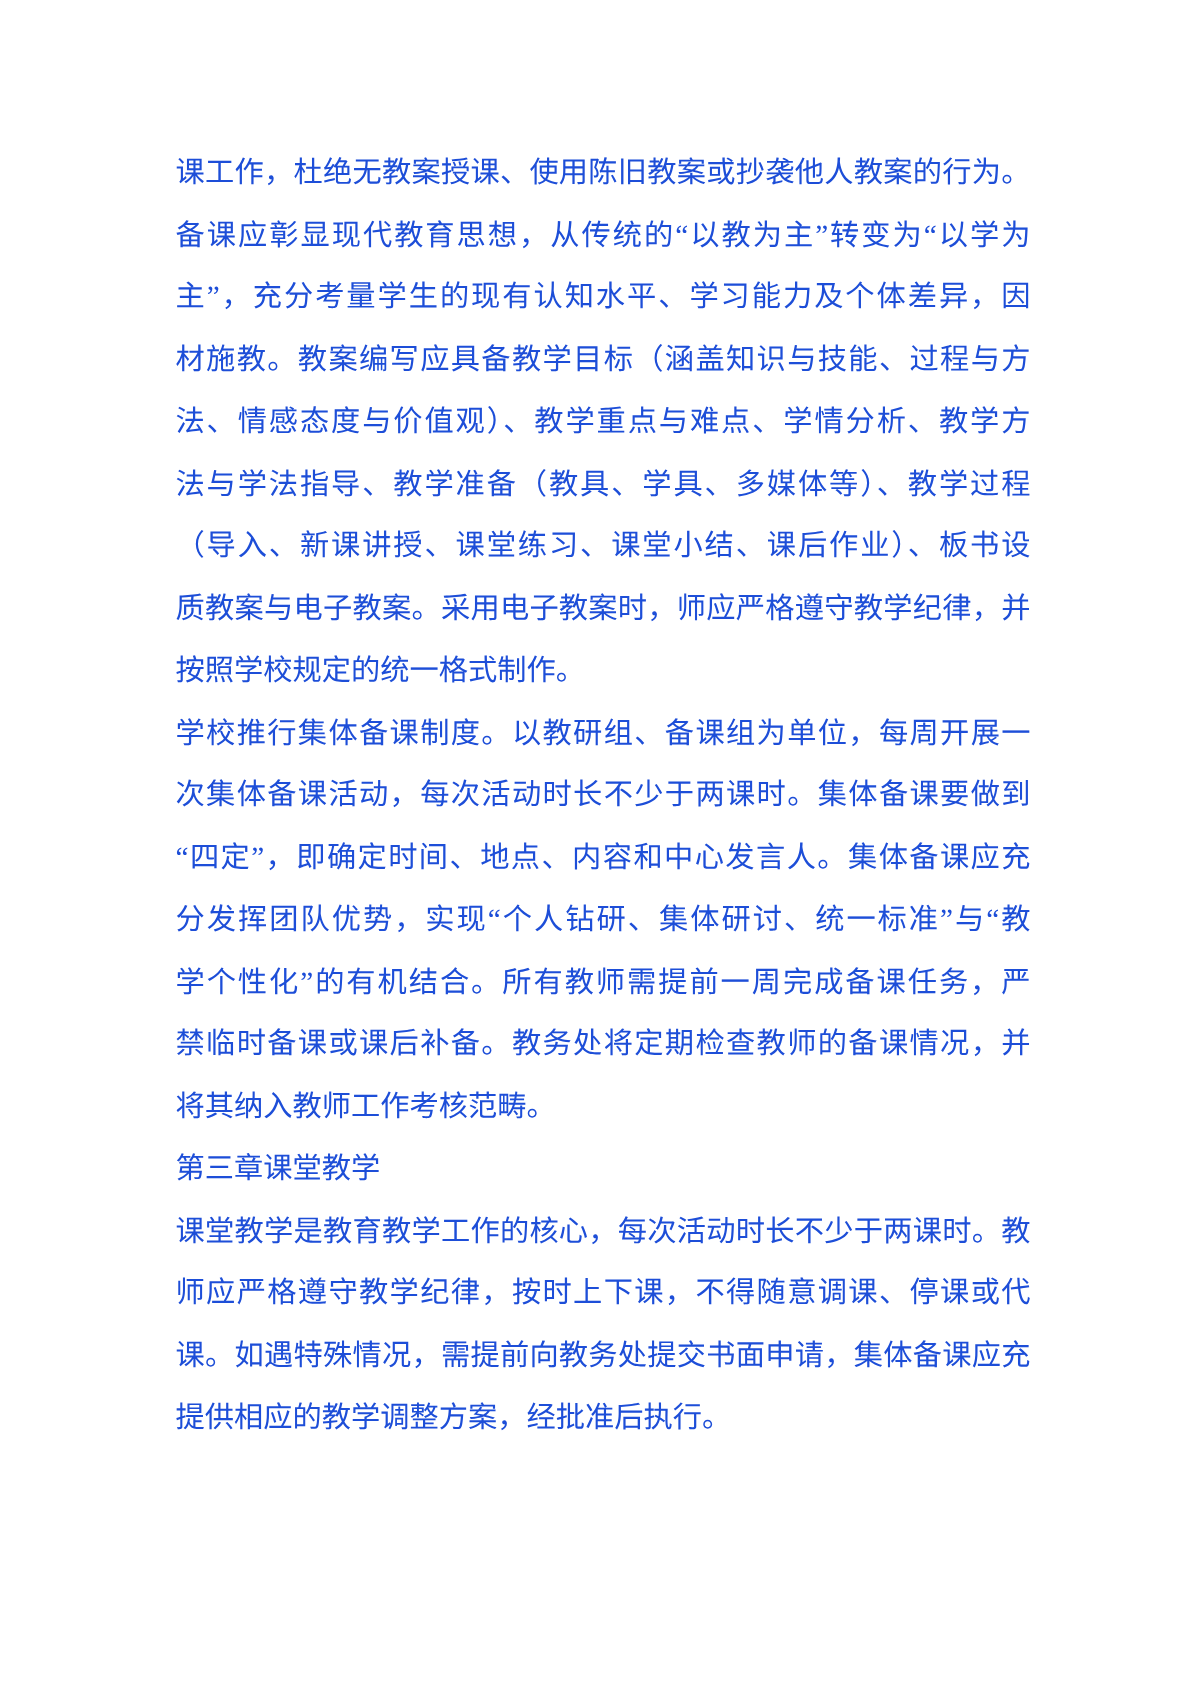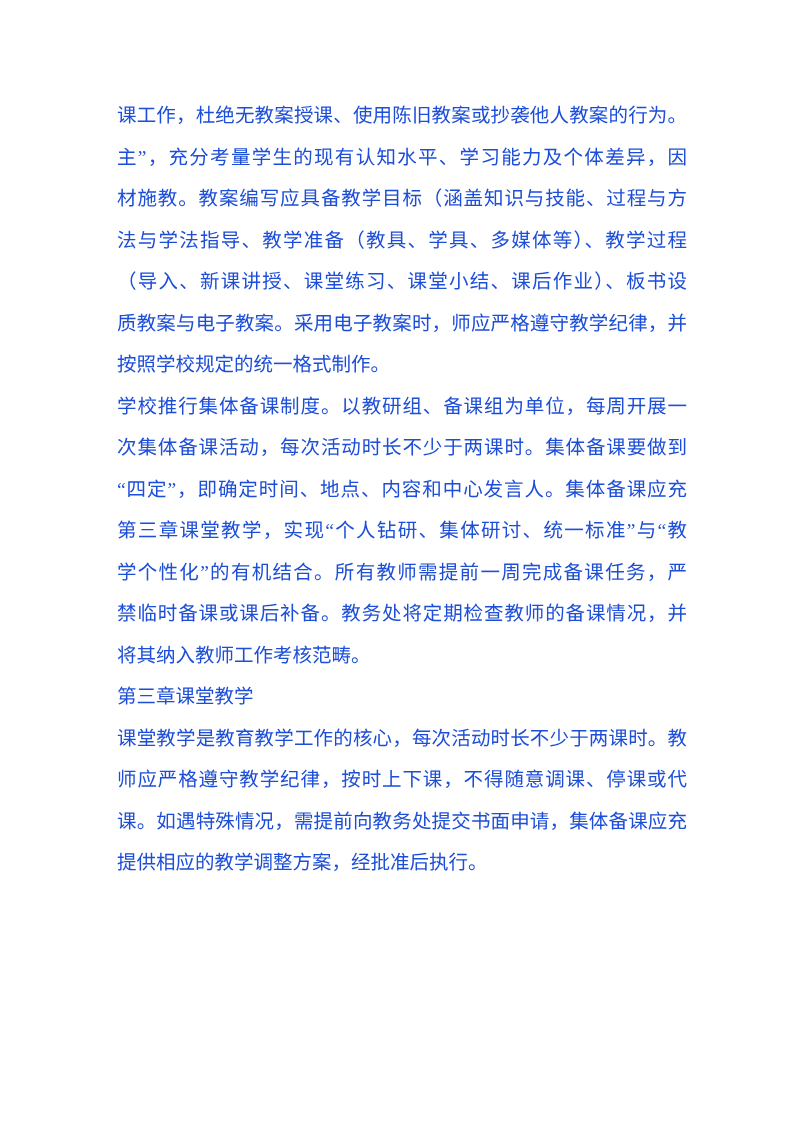--- a/index.html
+++ b/index.html
@@ -46,32 +46,34 @@
     text-justify: inter-character;
   }
 </style>
 </head>
 <body>
 
 <div class="page">
   <div class="doc-body">
       <p class="para">
         <span class="line full">课工作，杜绝无教案授课、使用陈旧教案或抄袭他人教案的行为。</span>
+        <span class="line full">备课应彰显现代教育思想，从传统的“以教为主”转变为“以学为</span>
         <span class="line full">主”，充分考量学生的现有认知水平、学习能力及个体差异，因</span>
         <span class="line full">材施教。教案编写应具备教学目标（涵盖知识与技能、过程与方</span>
+        <span class="line full">法、情感态度与价值观）、教学重点与难点、学情分析、教学方</span>
         <span class="line full">法与学法指导、教学准备（教具、学具、多媒体等）、教学过程</span>
         <span class="line full">（导入、新课讲授、课堂练习、课堂小结、课后作业）、板书设</span>
         <span class="line full">质教案与电子教案。采用电子教案时，师应严格遵守教学纪律，并</span>
         <span class="line">按照学校规定的统一格式制作。</span>
       </p>
       <p class="para">
         <span class="line full">学校推行集体备课制度。以教研组、备课组为单位，每周开展一</span>
         <span class="line full">次集体备课活动，每次活动时长不少于两课时。集体备课要做到</span>
         <span class="line full">“四定”，即确定时间、地点、内容和中心发言人。集体备课应充</span>
-        <span class="line full">第三章课堂教学，实现“个人钻研、集体研讨、统一标准”与“教</span>
+        <span class="line full">分发挥团队优势，实现“个人钻研、集体研讨、统一标准”与“教</span>
         <span class="line full">学个性化”的有机结合。所有教师需提前一周完成备课任务，严</span>
         <span class="line full">禁临时备课或课后补备。教务处将定期检查教师的备课情况，并</span>
         <span class="line">将其纳入教师工作考核范畴。</span>
       </p>
       <h2 class="para">
         <span class="line">第三章课堂教学</span>
       </h2>
       <p class="para">
         <span class="line full">课堂教学是教育教学工作的核心，每次活动时长不少于两课时。教</span>
         <span class="line full">师应严格遵守教学纪律，按时上下课，不得随意调课、停课或代</span>

